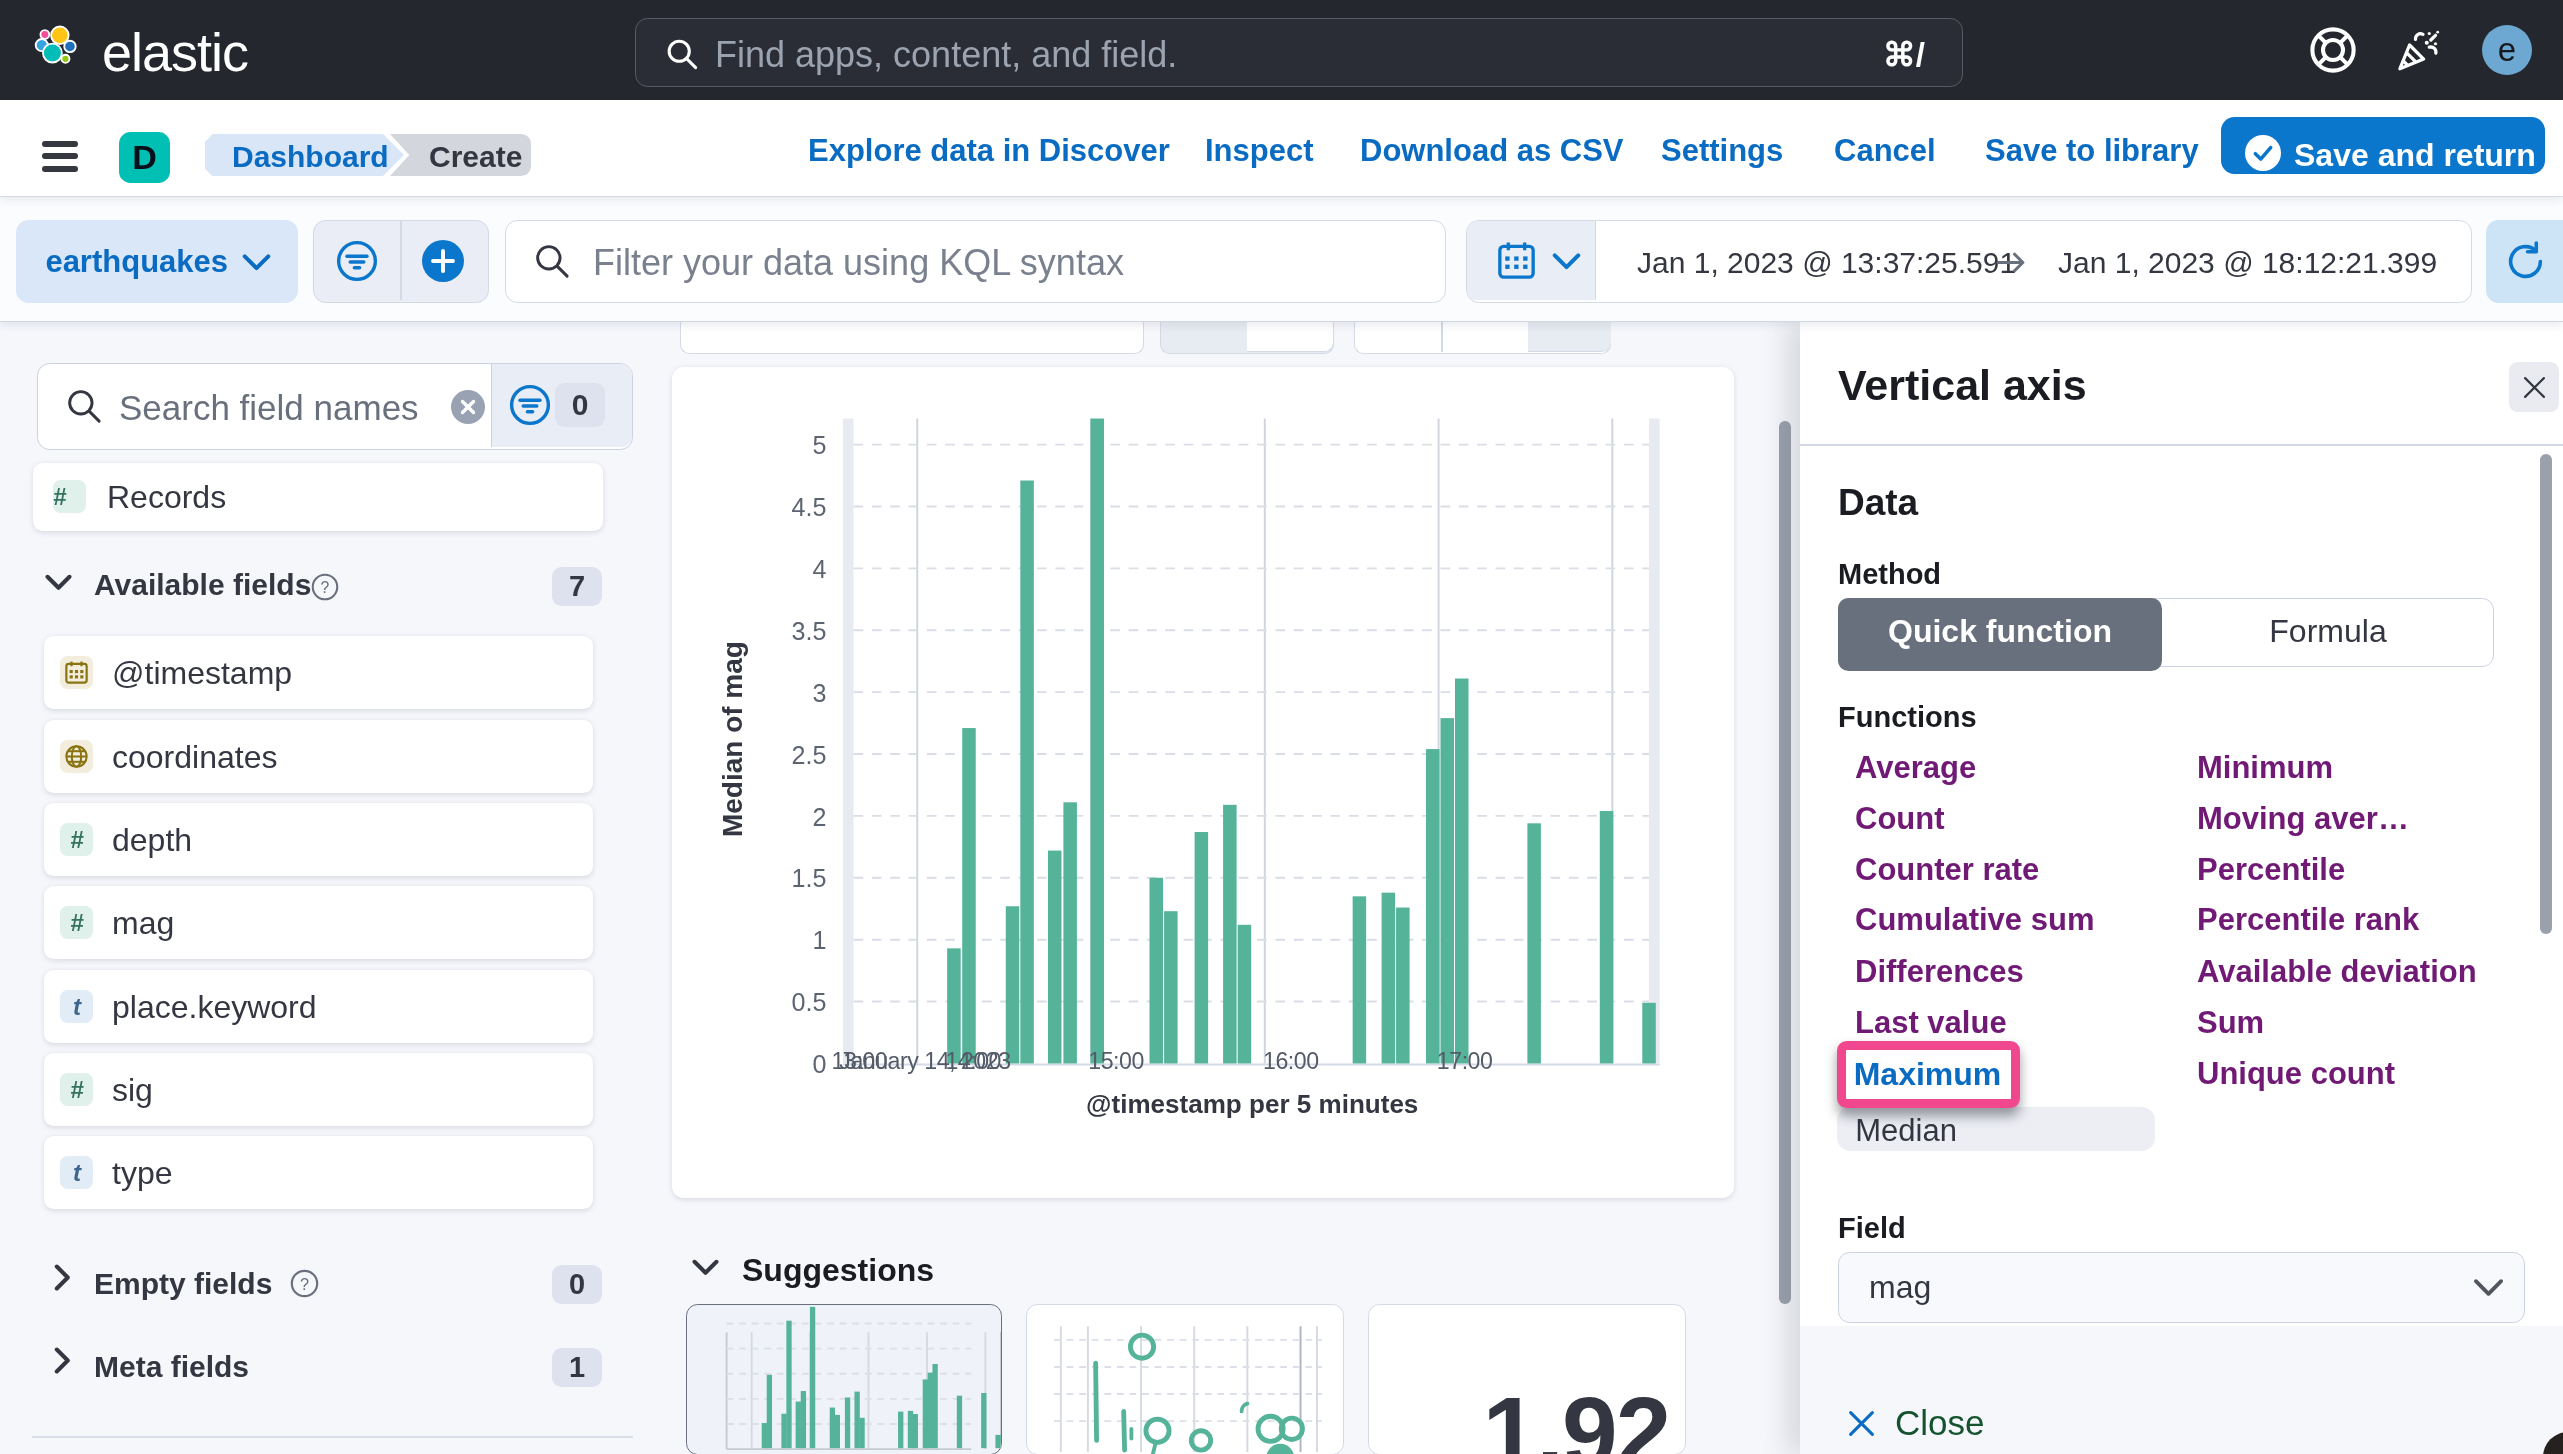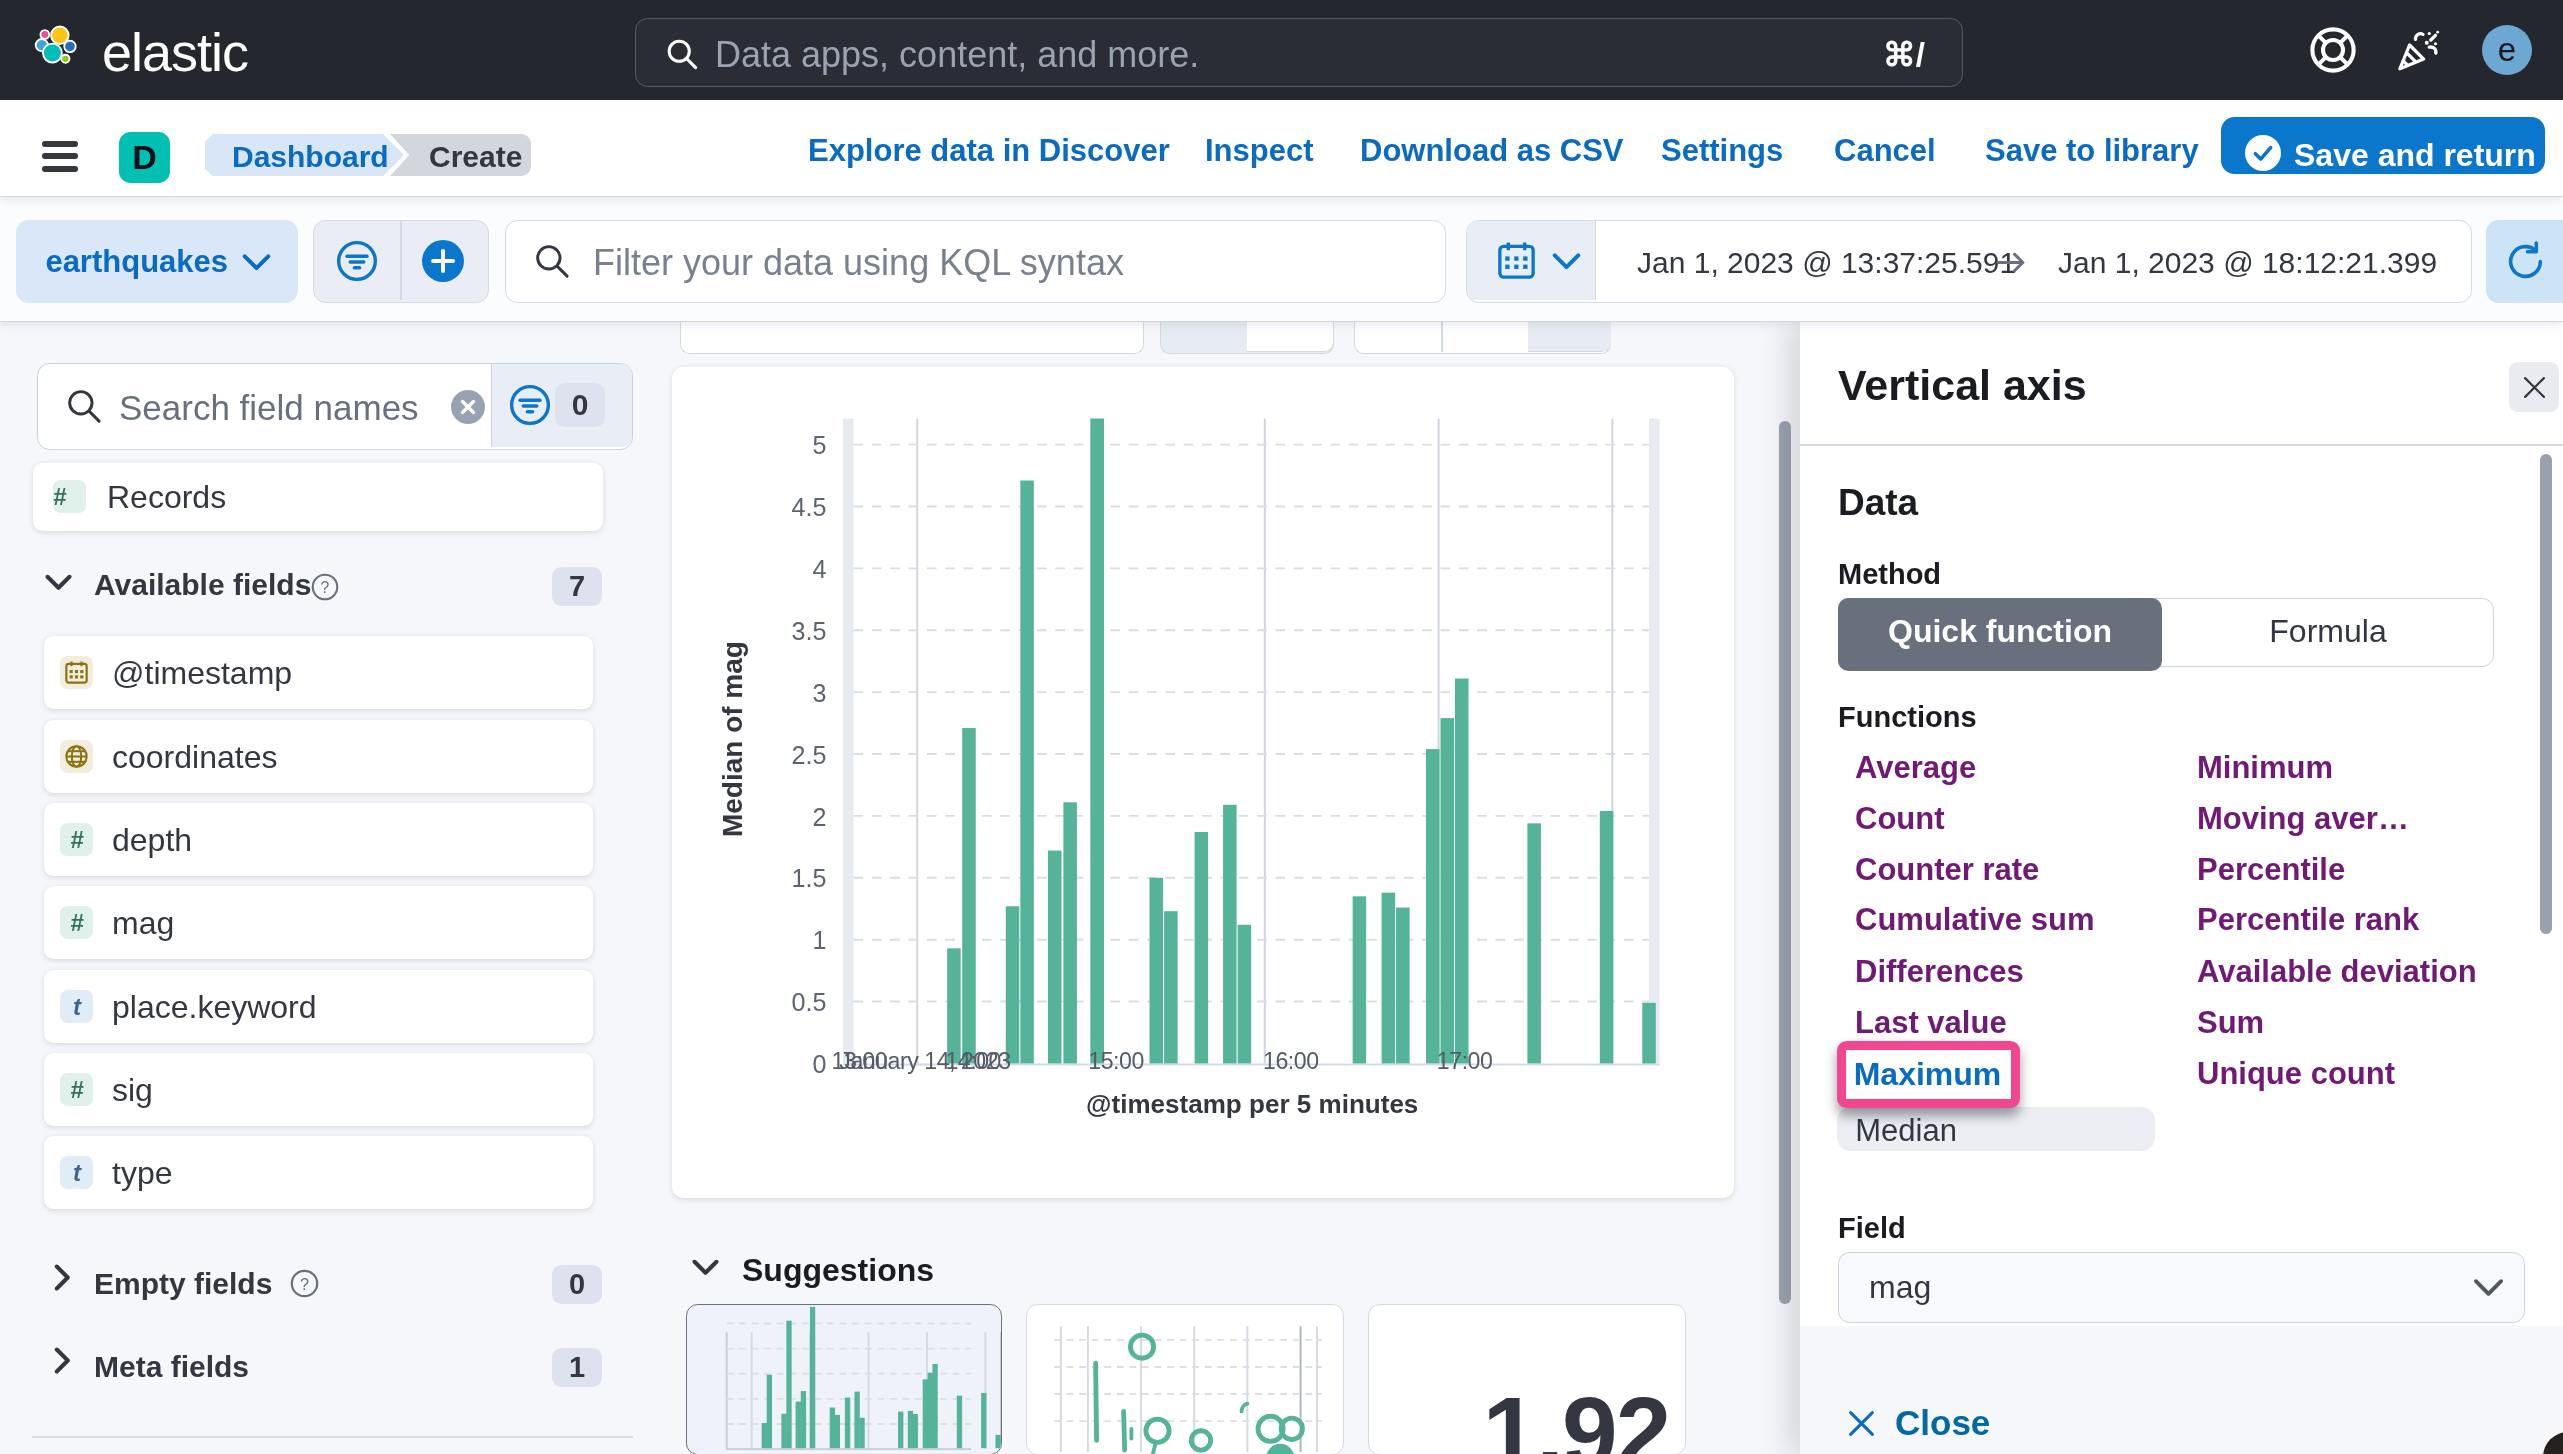--- a/index.html
+++ b/index.html
@@ -103,21 +103,21 @@
       <circle cx="12.1" cy="17.8" r="5.6" fill="#02BCB7"></circle>
       <circle cx="19.8" cy="21.2" r="2.4" fill="#93C90E"></circle>
     </g>
   </svg>
   <div class="abs brand">elastic</div>
   <div id="hsearch" class="abs">
     <svg class="abs" style="left:29px;top:17.4px" width="35" height="35" viewBox="0 0 16 16">
         <circle cx="6.5" cy="6.5" r="4.6" fill="none" stroke="#fff" stroke-width="1.4"></circle>
         <line x1="10" y1="10" x2="14" y2="14" stroke="#fff" stroke-width="1.4" stroke-linecap="round"></line>
       </svg>
-    <div class="abs ph">Data apps, content, and more.</div>
+    <div class="abs ph">Find apps, content, and field.</div>
     <div class="abs kbd">⌘/</div>
   </div>
 
   <svg class="abs" style="left:2308px;top:25px" width="50" height="50" viewBox="0 0 16 16">
     <circle cx="8" cy="8" r="6.6" fill="none" stroke="#fff" stroke-width="1.3"></circle>
     <circle cx="8" cy="8" r="3.2" fill="none" stroke="#fff" stroke-width="1.3"></circle>
     <g stroke="#fff" stroke-width="1.3">
         <line x1="3.3" y1="3.3" x2="5.7" y2="5.7"></line>
         <line x1="12.7" y1="3.3" x2="10.3" y2="5.7"></line>
         <line x1="3.3" y1="12.7" x2="5.7" y2="10.3"></line>
@@ -526,20 +526,20 @@
       <span>mag</span>
     <svg class="abs" style="left:634px;top:25px" width="31" height="20" viewBox="0 0 16 10">
         <path d="M1.5 1.5 L8 8 L14.5 1.5" fill="none" stroke="#51565F" stroke-width="2" stroke-linecap="round" stroke-linejoin="round"></path>
       </svg>
   </div>
 
   <div class="footer">
     <svg class="abs" style="left:47px;top:83px" width="29" height="29" viewBox="0 0 16 16">
         <path d="M2 2 L14 14 M14 2 L2 14" stroke="#0A6BC2" stroke-width="1.7" stroke-linecap="round"></path>
       </svg>
-    <div class="abs" style="left:95px;top:77px;font-size:35px;font-weight:700;color:#0369a1">Close</div>
+    <div class="abs" style="left:95px;top:77px;font-size:35px;font-weight:400;color:#14532d">Close</div>
   </div>
 
   <div class="abs thumb" style="left:740px;top:132px;width:11.6px;height:480px"></div>
 </div>
 
 <div class="abs" style="left:2543px;top:1432px;width:39px;height:39px;background:#25211E;border-top-left-radius:25px;z-index:30"></div>
 
 
 </body></html>

